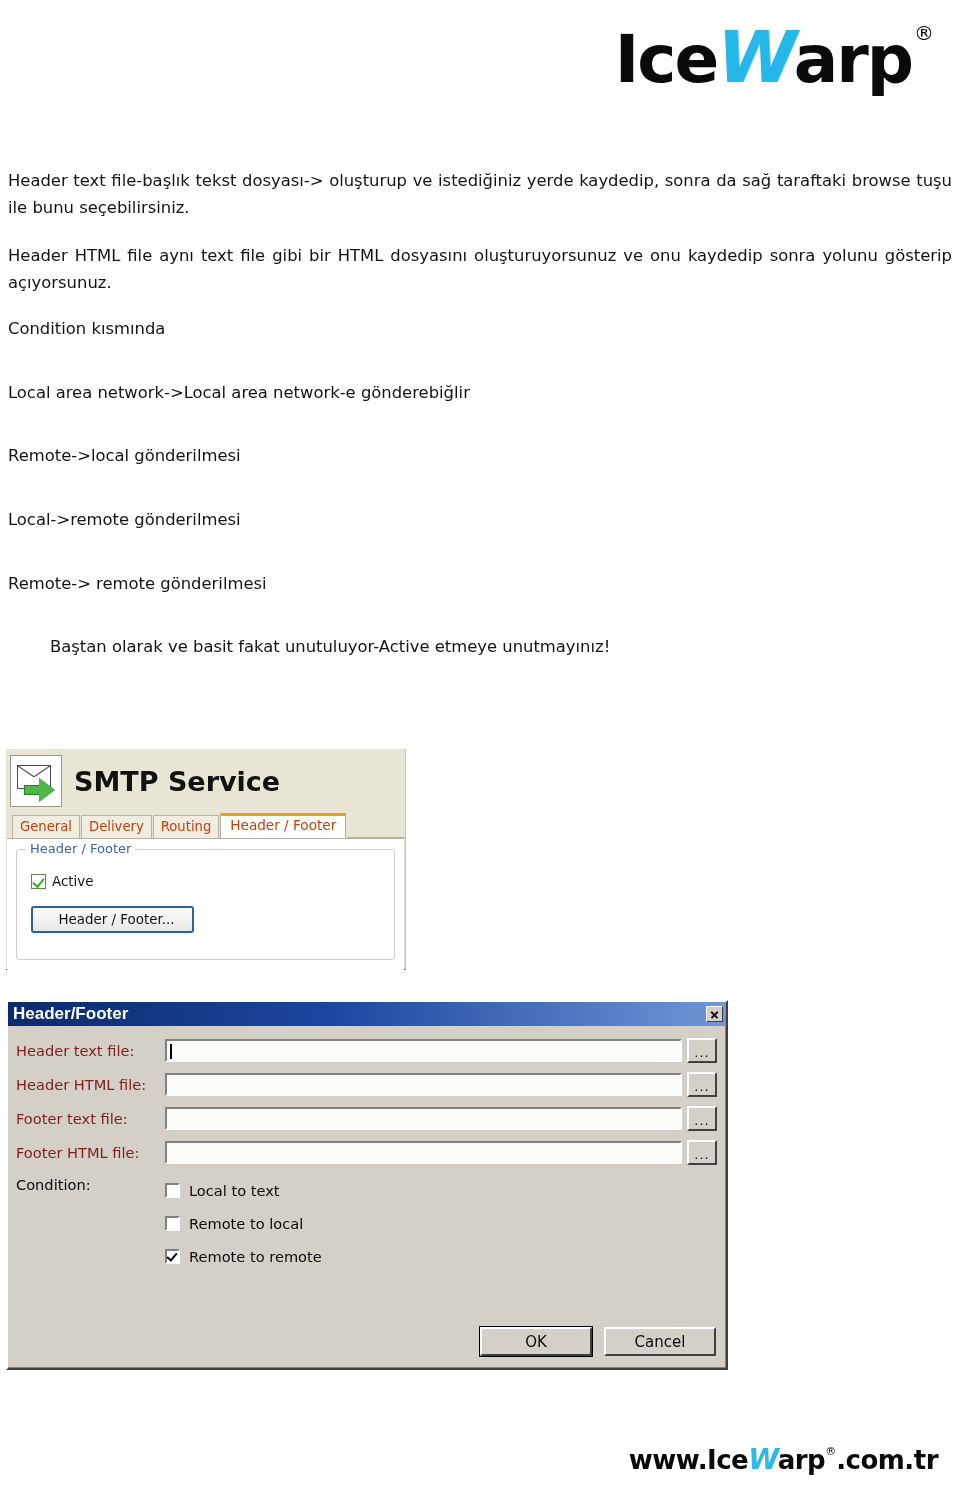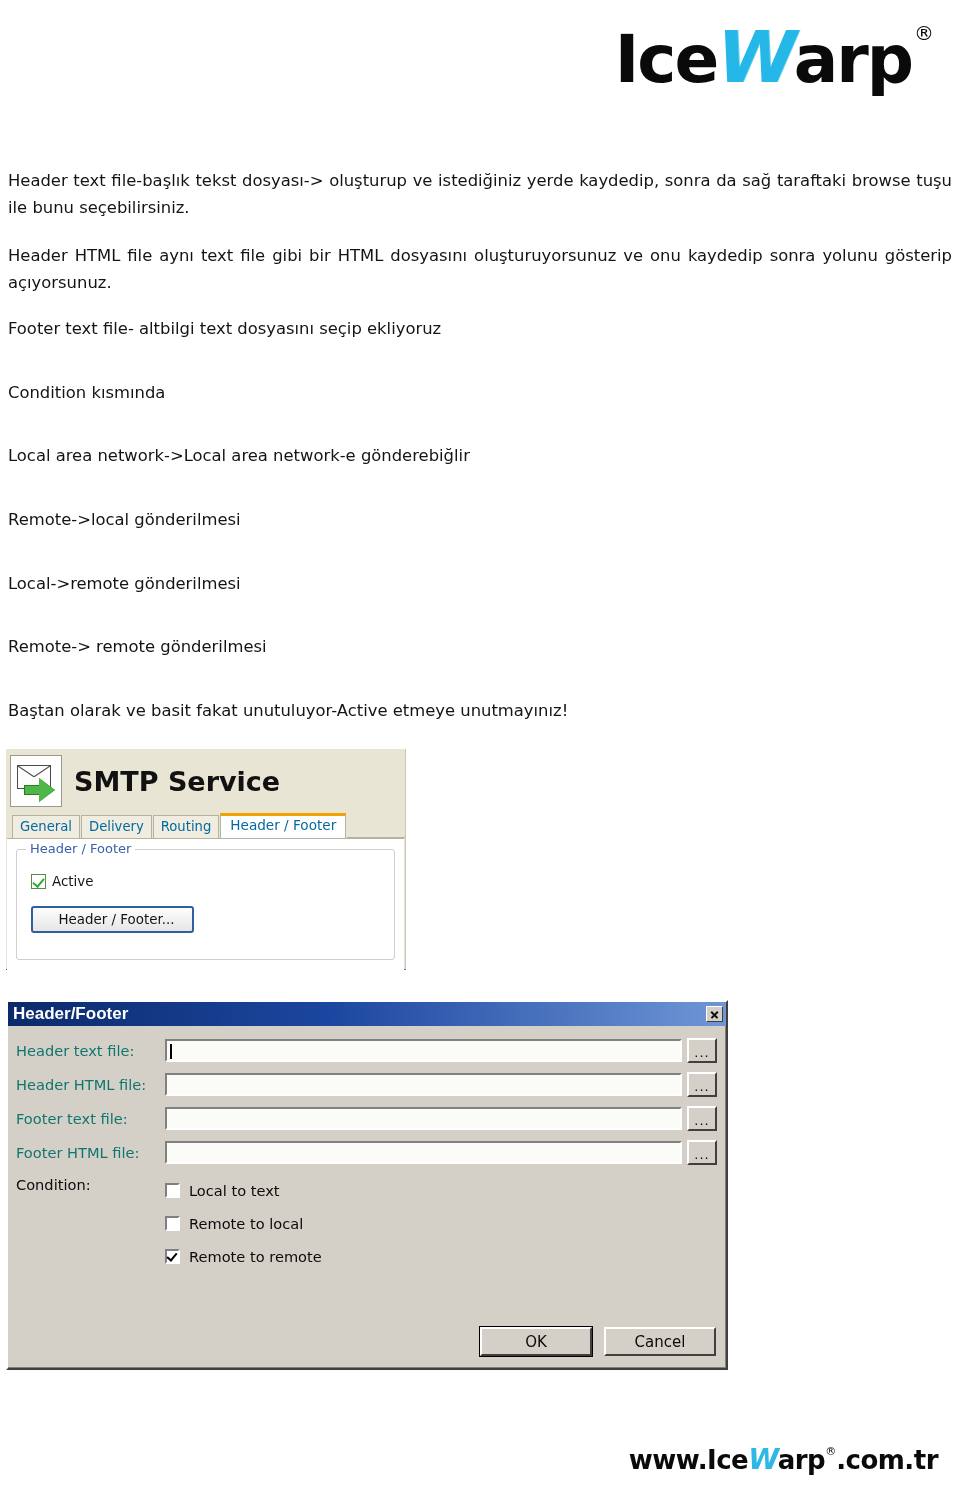--- a/index.html
+++ b/index.html
@@ -67,21 +67,21 @@
     color: #141414;
     line-height: 1.62;
     margin: 0;
   }
   .para-justify { text-align: justify; }
   .spacer-lg { height: 22px; }
   .spacer-md { height: 20px; }
 
   .para-list { margin: 0; }
   .para-list .para { margin-bottom: 37px; }
-  .para-list .para:last-child { margin-bottom: 0; }
+  .para-list .para:last-child { margin-bottom: 0; margin-left: 42px; }
 
   
   .smtp-shot {
     position: absolute;
     left: 6px;
     top: 749px;
     width: 400px;
     height: 221px;
     background: #e9e5d5;
     border-right: 1px solid #cac6b6;
@@ -156,21 +156,21 @@
   .smtp-tabs {
     display: flex;
     align-items: flex-end;
     height: 25px;
     padding-left: 6px;
     position: relative;
   }
   .tab {
     font-family: "DejaVu Sans", sans-serif;
     font-size: 13.2px;
-    color: #0369a1;
+    color: #c2410c;
     background: #f0ede0;
     border: 1px solid #b6b2a2;
     border-bottom: none;
     padding: 2px 7px 3px 7px;
     height: 23px;
     line-height: 17px;
     margin-right: 1px;
   }
   .tab.active {
     background: #ffffff;
@@ -310,21 +310,21 @@
     align-items: center;
     height: 28px;
     margin-bottom: 6px;
     padding-left: 8px;
   }
   .field-label {
     width: 149px;
     flex: 0 0 auto;
     font-family: "DejaVu Sans", sans-serif;
     font-size: 14.6px;
-    color: #0f766e;
+    color: #7f1d1d;
     white-space: nowrap;
   }
   .field-input {
     flex: 1 1 auto;
     height: 23px;
     background: #fbfbf7;
     border: 2px solid #808080;
     border-right-color: #ffffff;
     border-bottom-color: #ffffff;
     position: relative;
@@ -476,21 +476,20 @@
 
 <div class="doc-body">
 
   <p class="para para-justify">Header text file-başlık tekst dosyası-&gt; oluşturup ve istediğiniz yerde kaydedip, sonra da sağ taraftaki browse tuşu ile bunu seçebilirsiniz.</p>
   <div class="spacer-lg"></div>
 
   <p class="para para-justify">Header HTML file aynı text file gibi bir HTML dosyasını oluşturuyorsunuz ve onu kaydedip sonra yolunu gösterip açıyorsunuz.</p>
   <div class="spacer-md"></div>
 
   <div class="para-list">
-    <p class="para">Footer text file- altbilgi text dosyasını seçip ekliyoruz</p>
     <p class="para">Condition kısmında</p>
     <p class="para">Local area network-&gt;Local area network-e gönderebiğlir</p>
     <p class="para">Remote-&gt;local gönderilmesi</p>
     <p class="para">Local-&gt;remote gönderilmesi</p>
     <p class="para">Remote-&gt; remote gönderilmesi</p>
     <p class="para">Baştan olarak ve basit fakat unutuluyor-Active etmeye unutmayınız!</p>
   </div>
 
 </div>
 

